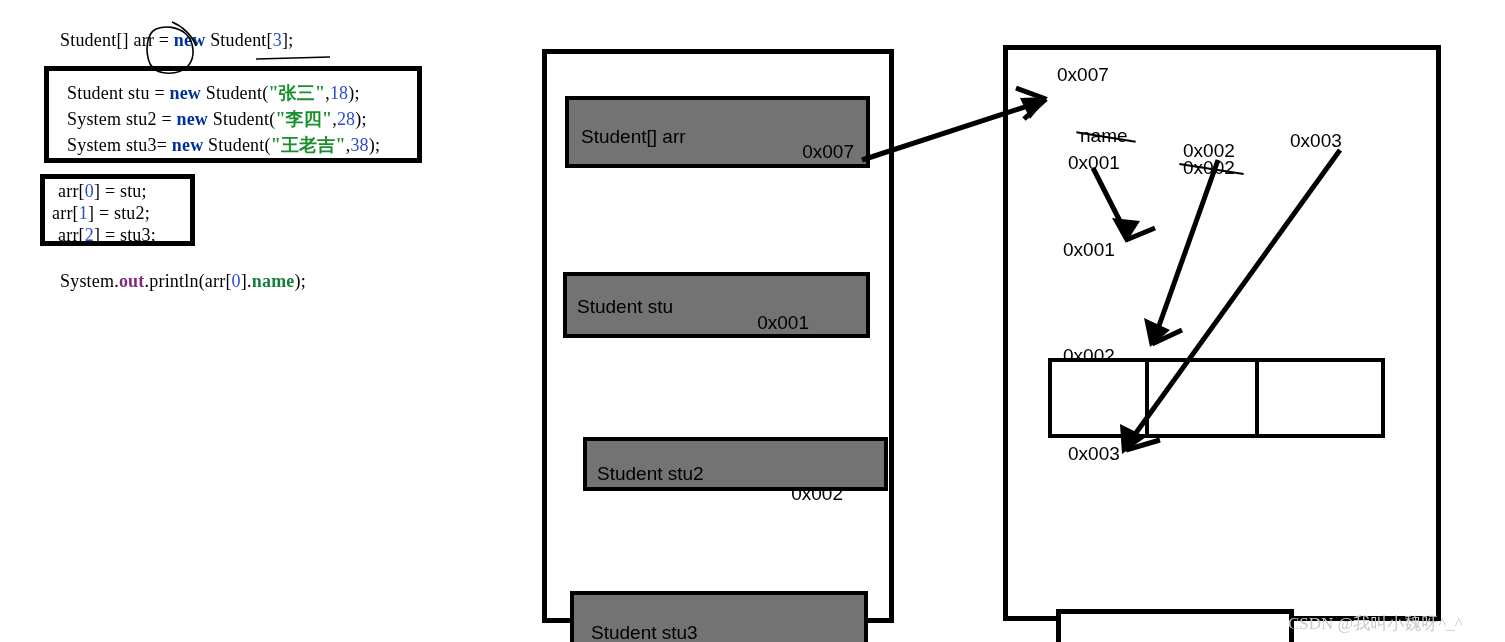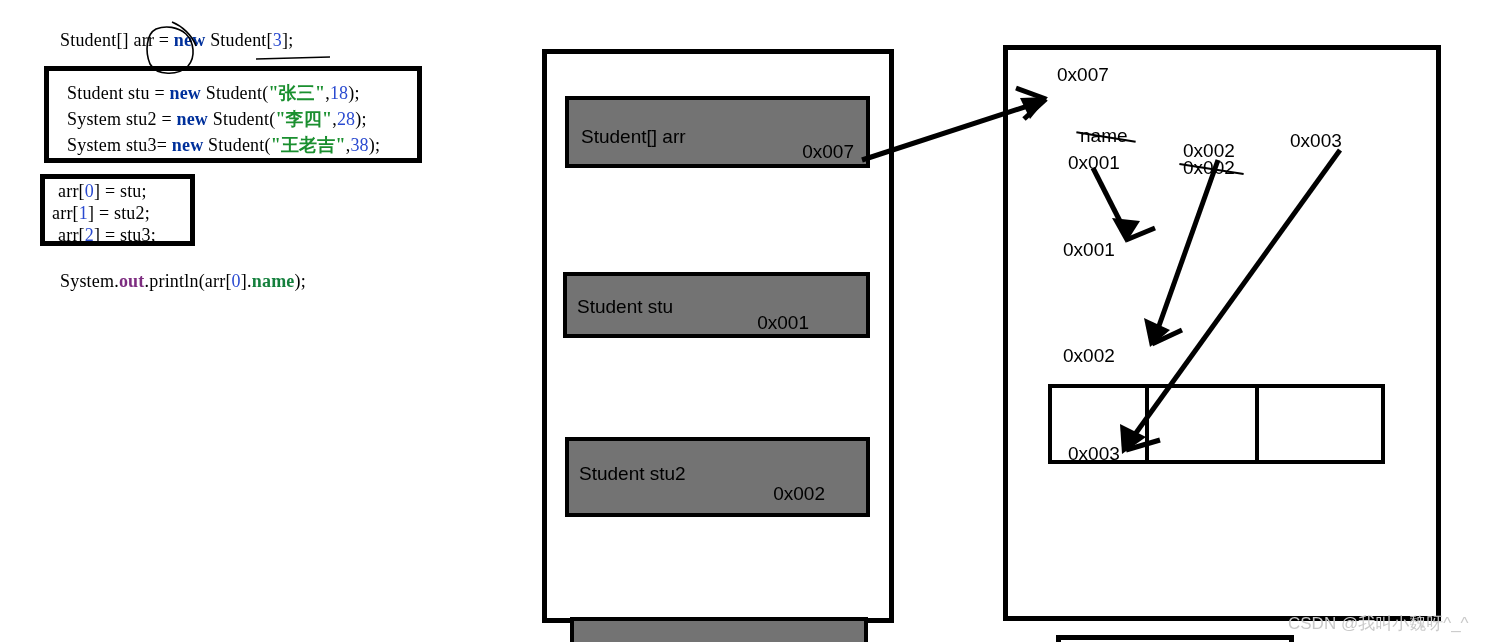--- a/index.html
+++ b/index.html
@@ -32,21 +32,21 @@
   .objbox{border:5px solid #000;background:#fff;box-sizing:border-box;position:relative;}
   .objbox span{position:absolute;font-size:19px;color:#000;}
 
   .cellval{position:absolute;font-size:19px;color:#000;}
   .struck{position:relative;display:inline-block;}
   .struck::after{content:"";position:absolute;left:-8%;right:-18%;top:52%;height:2px;
                  background:#000;transform:rotate(9deg);}
 
   svg.overlay{position:absolute;left:0;top:0;width:1505px;height:642px;pointer-events:none;}
 
-  .wm{position:absolute;font-size:17px;color:#c9c9c9;font-family:Liberation Sans, sans-serif;white-space:nowrap;}
+  .wm{position:absolute;font-size:17px;color:#c9c9c9;font-family:Liberation Serif, serif;white-space:nowrap;}
 </style>
 </head>
 <body>
 
 <div class="abs code" style="left:60px; top:30px;"><span>Student[] </span><span>arr</span><span> = </span><span class="kw">new</span><span> Student[</span><span class="num">3</span><span>];</span></div>
 
 <div class="abs codebox" style="left:44px; top:66px; width:378px; height:97px;">
   <div class="code" style="position:absolute;left:18px;top:10px;"><span>Student stu = </span><span class="kw">new</span><span> Student(</span><span class="str">"</span><span class="str">张三</span><span class="str">"</span><span>,</span><span class="num">18</span><span>);</span></div>
 
   <div class="code" style="position:absolute;left:18px;top:36px;"><span>System stu2 = </span><span class="kw">new</span><span> Student(</span><span class="str">"</span><span class="str">李四</span><span class="str">"</span><span>,</span><span class="num">28</span><span>);</span></div>
@@ -67,21 +67,21 @@
 <div class="abs slot" style="left:565px; top:96px; width:305px; height:72px;">
   <span class="lbl" style="left:12px;top:26px;">Student[]  arr</span>
   <span class="addr" style="right:12px;top:41px;">0x007</span>
 </div>
 
 <div class="abs slot" style="left:563px; top:200px; width:307px; height:66px;">
   <span class="lbl" style="left:10px;top:20px;text-align:center;">Student   stu</span>
   <span class="addr" style="right:57px;top:36px;">0x001</span>
 </div>
 
-<div class="abs slot" style="left:565px; top:299px; width:305px; height:80px;">
+<div class="abs slot" style="left:583px; top:299px; width:305px; height:54px;">
   <span class="lbl" style="left:10px;top:22px;">Student  stu2</span>
   <span class="addr" style="right:41px;top:42px;">0x002</span>
 </div>
 
 <div class="abs slot" style="left:570px; top:399px; width:298px; height:70px;">
   <span class="lbl" style="left:17px;top:27px;">Student  stu3</span>
 
 </div>
 
 <div class="abs frame" style="left:1003px; top:45px; width:438px; height:576px;"></div>

